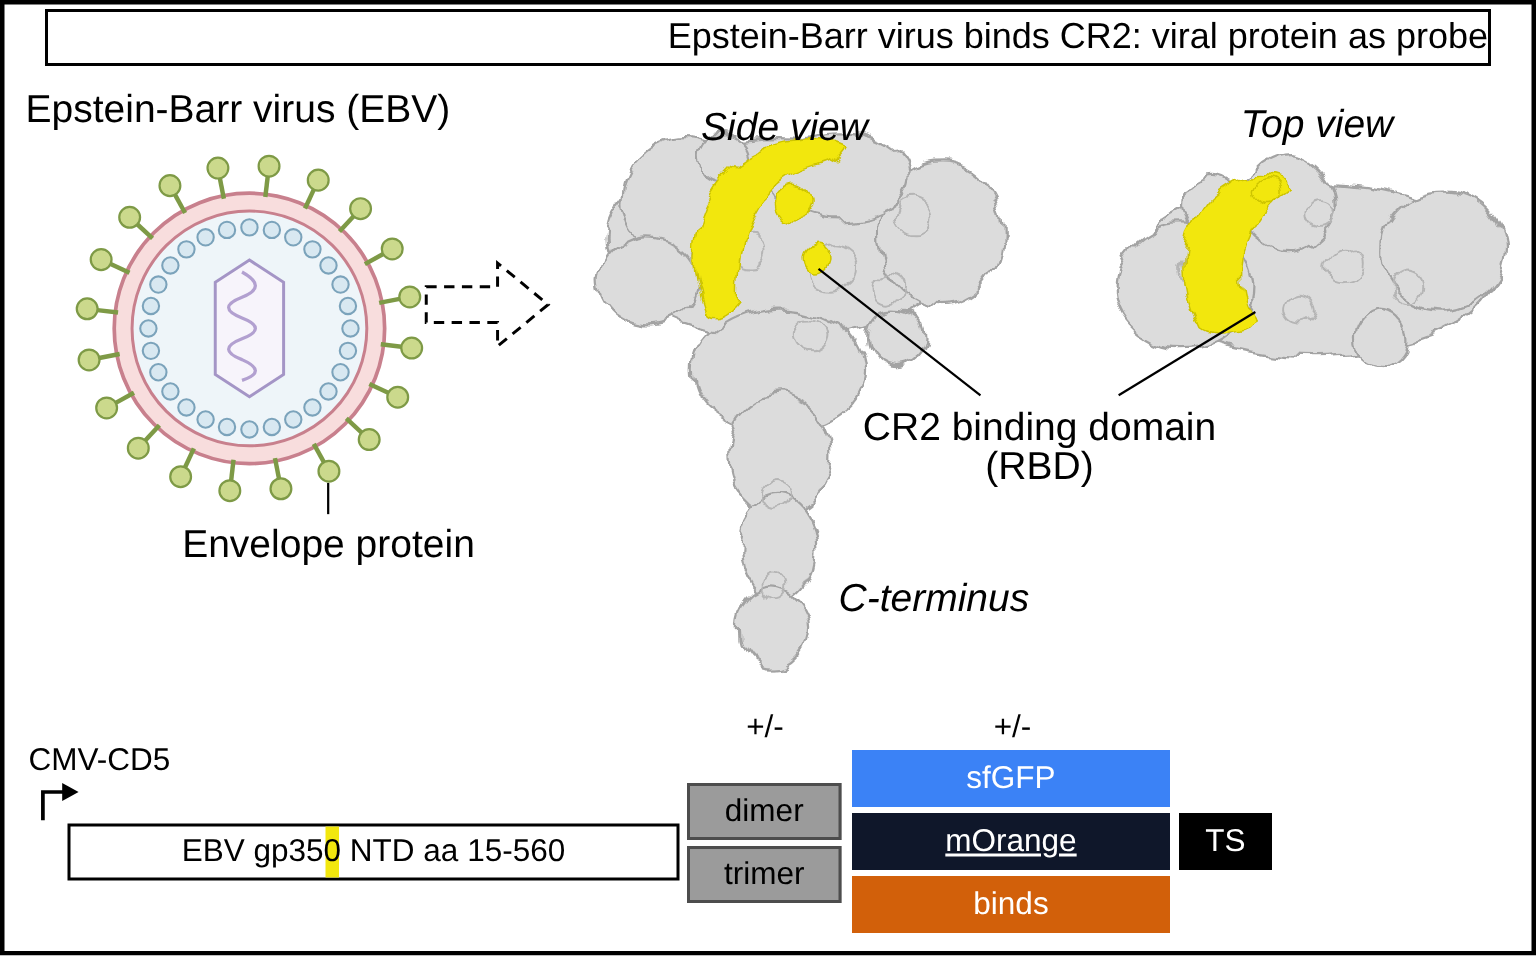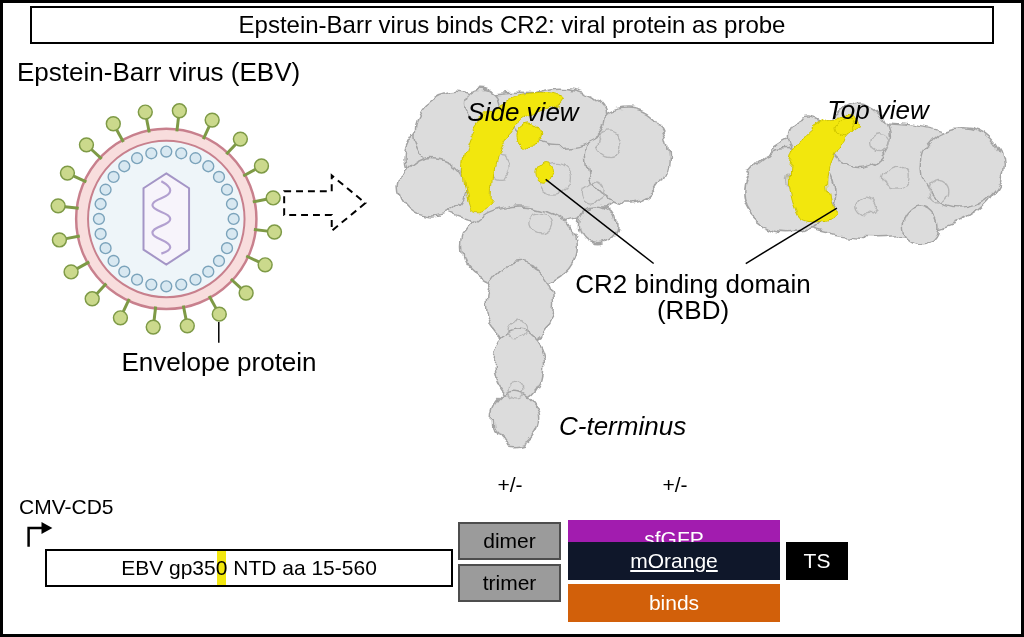--- a/index.html
+++ b/index.html
@@ -6,25 +6,25 @@
   body { background:#ffffff; }
   .figure {
     position:relative; width:1024px; height:637px; box-sizing:border-box;
     border:3px solid #000; background:#fff; overflow:hidden;
     font-family:"Liberation Sans","DejaVu Sans",sans-serif; color:#000;
   }
   .art { position:absolute; left:0; top:0; width:1018px; height:631px; z-index:1; }
   .title-box {
     position:absolute; left:27px; top:3px; width:964px; height:38px;
     border:2px solid #000; background:#fff; box-sizing:border-box; z-index:2;
-    display:flex; align-items:center; justify-content:center; font-size:24px;
+    display:flex; align-items:center; justify-content:flex-end; font-size:24px;
   }
   .lbl { position:absolute; font-size:26px; color:#000; z-index:2; white-space:nowrap; }
   .c { text-align:center; }
-  .i { font-style:italic;margin-top:28px; }
+  .i { font-style:italic; }
   .box {
     position:absolute; z-index:2; box-sizing:border-box; font-size:21px;
     display:flex; align-items:center; justify-content:center;
   }
   .insert { background:#fff; border:2px solid #000;align-items:center; }
   .insert .stripe { position:absolute; left:170px; top:0; bottom:0; width:9px; }
   .insert span { position:relative; }
   .oligo { border:2px solid #4d4d4d; color:#000; }
   .fp { color:#fff; }
 </style>
@@ -205,21 +205,21 @@
     <span>EBV gp350 NTD aa 15-560</span>
   </div>
 
   <div class="box oligo" style="left: 455px; top: 519px; width: 103px; height: 38px; background-color: rgb(155, 155, 155);">
     <span>dimer</span>
   </div>
   <div class="box oligo" style="left: 455px; top: 561px; width: 103px; height: 38px; background-color: rgb(155, 155, 155);">
     <span>trimer</span>
   </div>
 
-  <div class="box fp" style="left: 565px; top: 517px; width: 212px; height: 38px; background-color: #a21caf;">
+  <div class="box fp" style="left: 565px; top: 497px; width: 212px; height: 38px; background-color: #3b82f6;">
     <span>sfGFP</span>
   </div>
   <div class="box fp" style="left: 565px; top: 539px; width: 212px; height: 38px; background-color: #0f172a; text-decoration: underline;">
     <span>mOrange</span>
   </div>
   <div class="box fp" style="left: 565px; top: 581px; width: 212px; height: 38px; background-color: rgb(210, 96, 10);">
     <span>binds</span>
   </div>
 
   <div class="box fp" style="left: 783px; top: 539px; width: 62px; height: 38px; background-color: rgb(0, 0, 0);">

